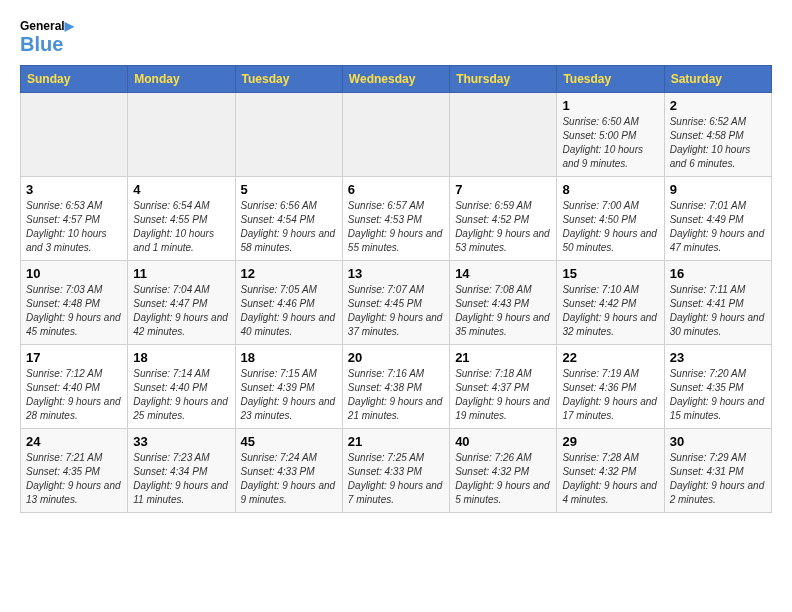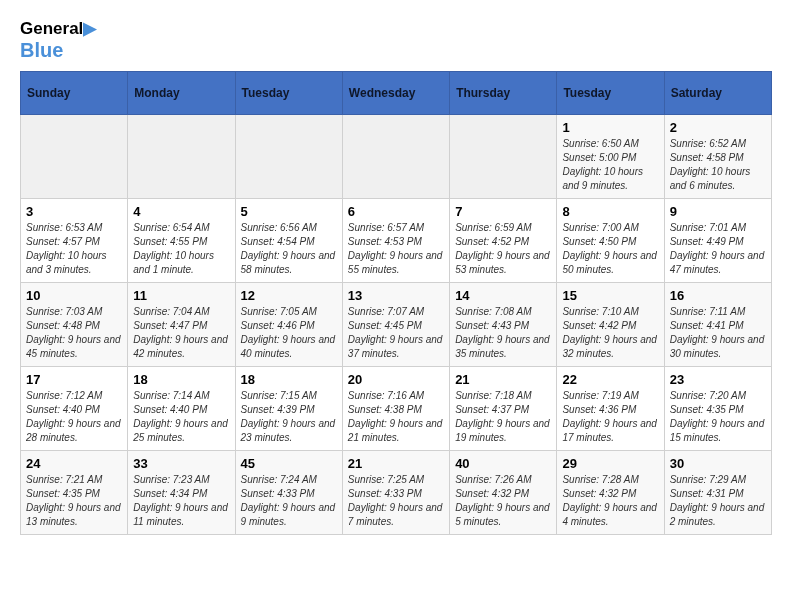--- a/index.html
+++ b/index.html
@@ -33,23 +33,23 @@
       font-size: 14px;
       color: #555;
     }
     table {
       width: 100%;
       border-collapse: collapse;
       font-size: 11px;
     }
     thead tr th {
       background-color: #4472c4;
-      color: #0f172a;
+      color: #fde047;
       text-align: left;
-      padding: 14px 6px;
+      padding: 6px 6px;
       font-size: 12px;
       font-weight: bold;
       border: 1px solid #3a60a8;
     }
     tbody tr td {
       vertical-align: top;
       padding: 5px 5px;
       border: 1px solid #d0d0d0;
       width: calc(100% / 7);
       min-height: 80px;
@@ -76,21 +76,21 @@
       line-height: 1.4;
       font-style: italic;
     }
   </style>
 </head>
 <body>
 
 <div class="header">
   <div class="logo">
   <div style="font-family:Arial,sans-serif; line-height:1.1;">
-    <div style="font-size:17px; font-weight:bold; color:#000;">General<span style="color:#4a90d9;">▶</span></div>
+    <div style="font-size:12px; font-weight:bold; color:#000;">General<span style="color:#4a90d9;">▶</span></div>
     <div style="font-size:20px; font-weight:bold; color:#4a90d9;">Blue</div>
   </div>
 </div>
   <div class="title-block">
     <div class="month-title"></div>
     <div class="location"></div>
   </div>
 </div>
 
 <table>

